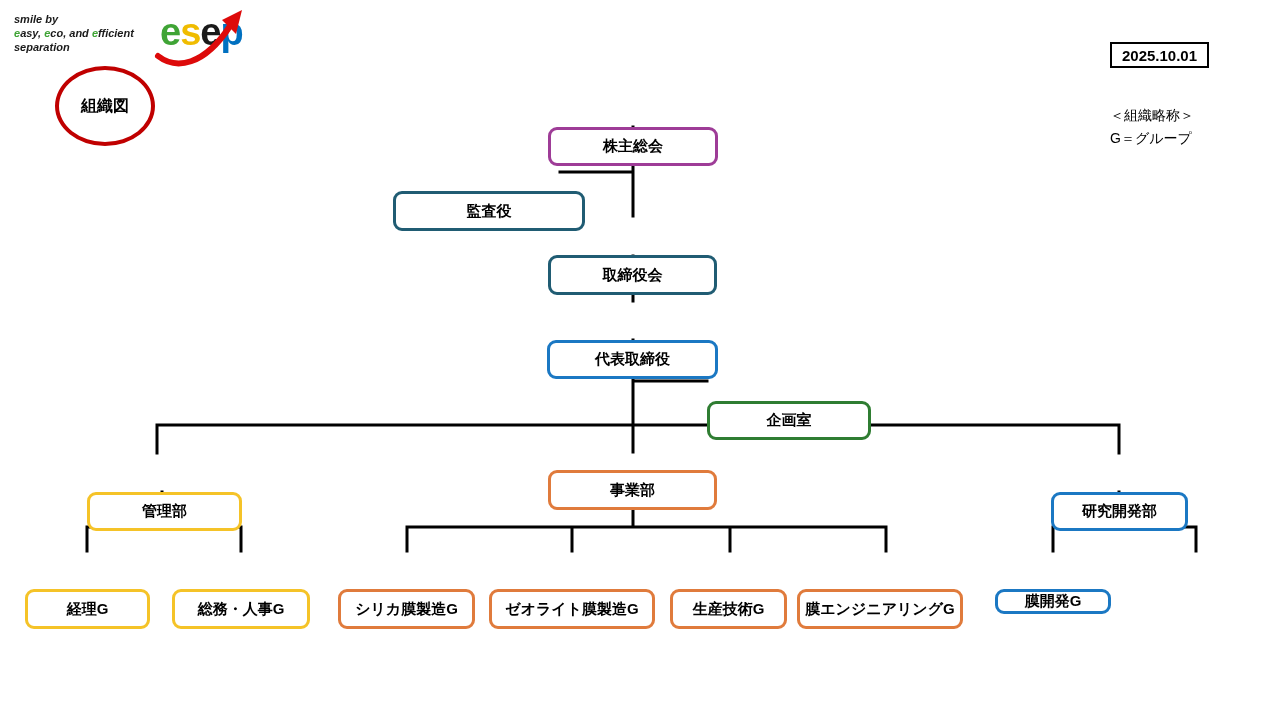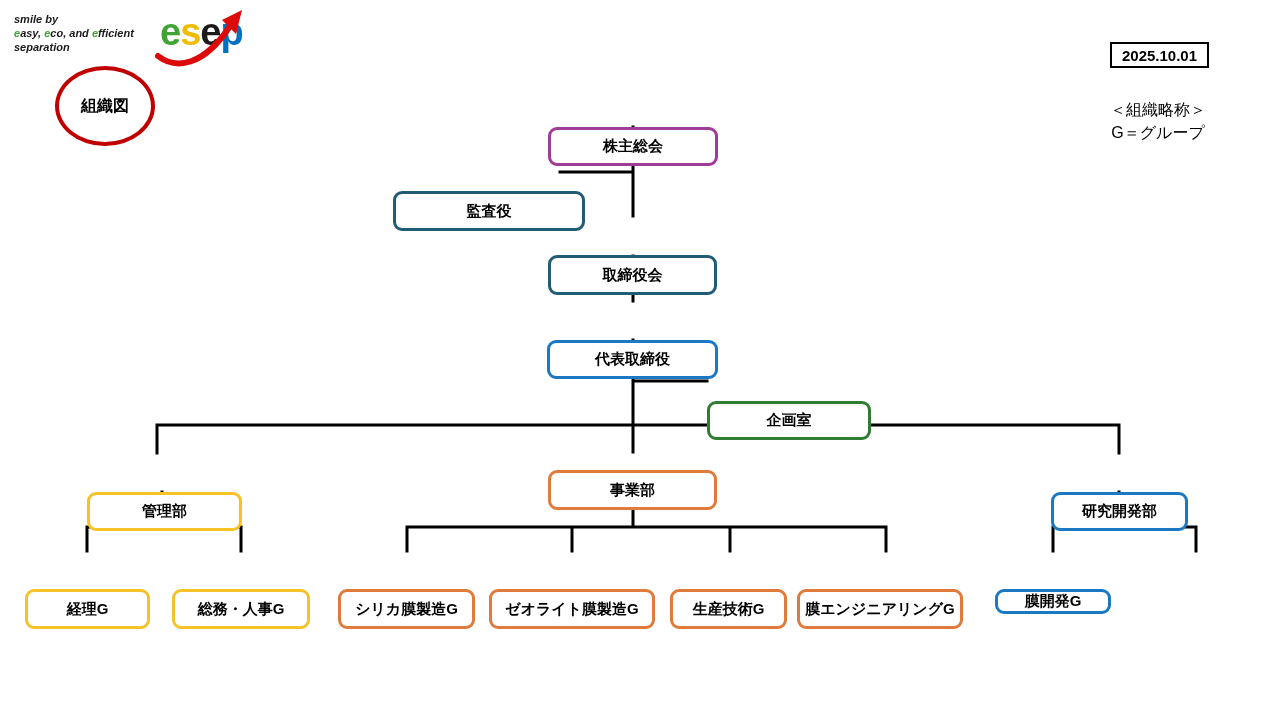--- a/index.html
+++ b/index.html
@@ -15,21 +15,21 @@
   
   .badge{
     position:absolute;left:55px;top:66px;width:100px;height:80px;border:4px solid #c00000;border-radius:50%;
     display:flex;align-items:center;justify-content:center;font-size:16px;font-weight:700;box-sizing:border-box;
   }
   
   .datebox{
     position:absolute;left:1110px;top:42px;width:99px;height:26px;border:2px solid #000;box-sizing:border-box;
     display:flex;align-items:center;justify-content:center;font-size:15px;font-weight:700;background:#fff;
   }
-  .legend{position:absolute;left:1110px;top:98px;font-size:16px;line-height:23px;text-align:center;}
+  .legend{position:absolute;left:1110px;top:104px;font-size:14px;line-height:23px;}
   
   .wires{position:absolute;left:0;top:0;width:1280px;height:720px;}
   
   .node{
     position:absolute;background:#fff;border:3px solid #888;border-radius:9px;box-sizing:border-box;
     display:flex;align-items:center;justify-content:center;margin-top:39px;
   }
   .node-label{font-size:15px;font-weight:700;white-space:nowrap;}
 </style>
 </head>

